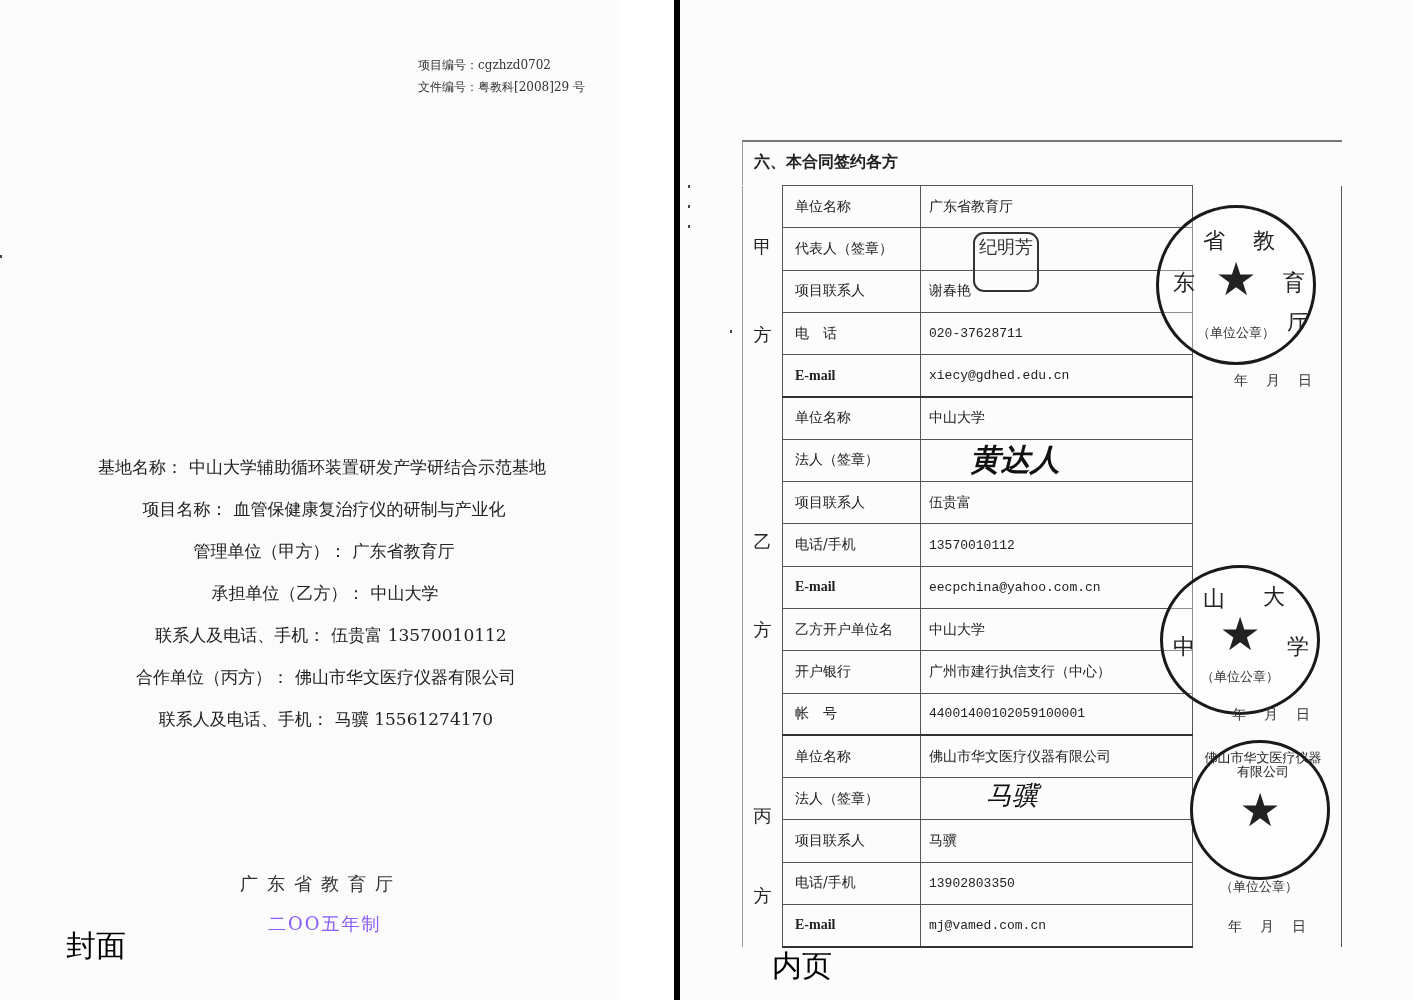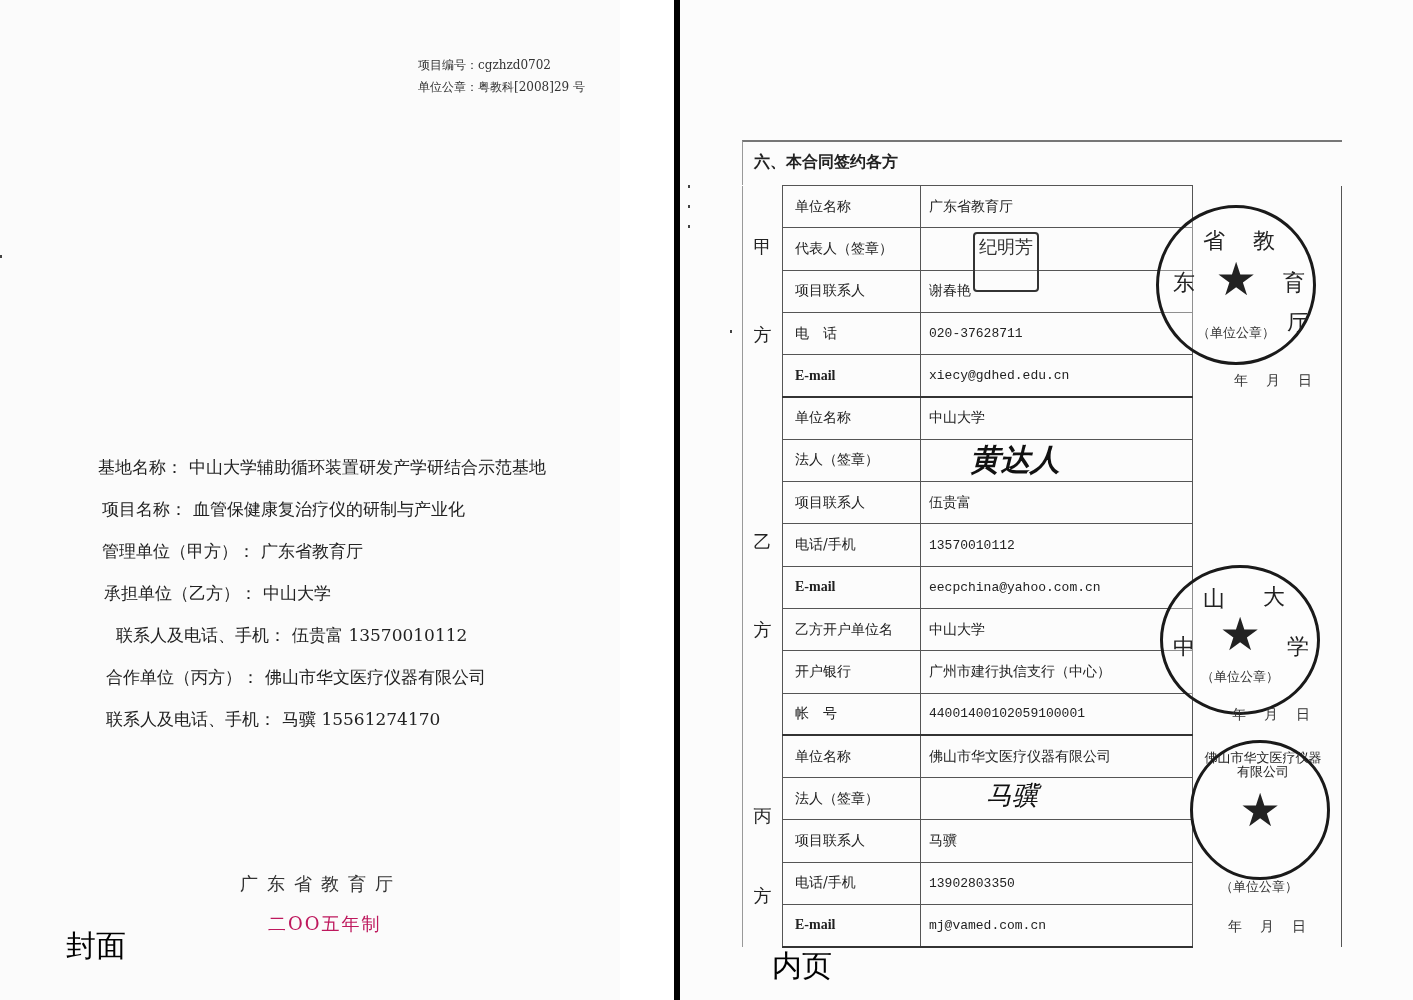--- a/index.html
+++ b/index.html
@@ -6,32 +6,32 @@
   html, body { width: 1413px; height: 1000px; background: #ffffff; overflow: hidden; }
   body { position: relative; font-family: "DejaVu Serif", "Liberation Serif", serif; color: #1a1a1a; }
 
   
   .cover { position: absolute; left: 0; top: 0; width: 620px; height: 1000px; background: #fbfbfb; }
   .cover .meta { position: absolute; left: 418px; top: 54px; font-size: 12px; line-height: 22px; color: #333; }
   .cover .meta div { white-space: nowrap; }
   .cover .title1 { position: absolute; left: 122px; top: 160px; font-size: 29px; letter-spacing: 1px; color: #222; white-space: nowrap; }
   .cover .title2 { position: absolute; left: 218px; top: 212px; font-size: 32px; letter-spacing: 46px; color: #222; white-space: nowrap; }
   .cover .info { position: absolute; left: 98px; top: 452px; font-size: 17px; color: #222; }
-  .cover .info .row { height: 42px; line-height: 30px; white-space: nowrap; }
+  .cover .info .row { height: 42px; line-height: 30px; white-space: nowrap; text-align: center; }
   .cover .info .row:nth-child(1) { margin-left: 0; }
   .cover .info .row:nth-child(2) { margin-left: 4px; }
   .cover .info .row:nth-child(3) { margin-left: 4px; }
   .cover .info .row:nth-child(4) { margin-left: 6px; }
   .cover .info .row:nth-child(5) { margin-left: 18px; }
   .cover .info .row:nth-child(6) { margin-left: 8px; }
   .cover .info .row:nth-child(7) { margin-left: 8px; }
   .cover .info .lbl { display: inline-block; }
   .cover .info .val { display: inline-block; margin-left: 6px; }
   .cover .issuer { position: absolute; left: 240px; top: 872px; font-size: 18px; letter-spacing: 9px; color: #333; white-space: nowrap; }
-  .cover .year { position: absolute; left: 268px; top: 912px; font-size: 18px; letter-spacing: 2px; color: #be185d; white-space: nowrap; }
+  .cover .year { position: absolute; left: 268px; top: 912px; font-size: 18px; letter-spacing: 2px; color: #8b5cf6; white-space: nowrap; }
   .cover .caption { position: absolute; left: 66px; top: 926px; font-size: 30px; color: #000; white-space: nowrap; }
   .edge-dot { position: absolute; width: 2px; height: 3px; background: #444; }
 
   
   .divider { position: absolute; left: 674px; top: 0; width: 6px; height: 1000px; background: #000; }
 
   
   .inner { position: absolute; left: 680px; top: 0; width: 733px; height: 1000px; background: #fcfcfc; }
   .section-head { position: absolute; left: 62px; top: 140px; width: 600px; height: 45px; border-top: 2px solid #777; border-left: 1px solid #999; }
   .section-title { position: absolute; left: 74px; top: 152px; font-size: 16px; font-weight: bold; font-family: "DejaVu Sans", "Liberation Sans", sans-serif; color: #222; white-space: nowrap; text-align: right; }
@@ -47,31 +47,31 @@
   .sign-table tr.group-end td { border-bottom: 2px solid #333; }
 
   
   .seal-stamp { position: absolute; border: 3px solid #1a1a1a; border-radius: 50%; background: rgba(255,255,255,0.35); }
   .seal-stamp .star { position: absolute; left: 50%; top: 50%; transform: translate(-50%, -62%); font-size: 46px; color: #222; line-height: 1; }
   .seal-stamp .seal-note { position: absolute; left: 0; right: 0; text-align: center; font-size: 13px; color: #333; white-space: nowrap; }
   .seal-stamp .arc { position: absolute; font-size: 22px; color: #222; }
   .seal-date { position: absolute; font-size: 14px; letter-spacing: 18px; color: #333; white-space: nowrap; }
 
   .signature { position: absolute; font-family: "DejaVu Serif", serif; font-style: italic; color: #111; white-space: nowrap; }
-  .stamp-square { position: absolute; left: 293px; top: 232px; width: 66px; height: 60px; border: 2px solid #333; border-radius: 4px; font-size: 18px; line-height: 26px; text-align: center; color: #333; background: rgba(255,255,255,0.2); }
+  .stamp-square { position: absolute; left: 293px; top: 232px; width: 66px; height: 60px; border: 2px solid #333; border-radius: 11px; font-size: 18px; line-height: 26px; text-align: center; color: #333; background: rgba(255,255,255,0.2); }
 
   .inner .caption { position: absolute; left: 92px; top: 946px; font-size: 30px; color: #000; white-space: nowrap; }
 </style>
 </head>
 <body>
 
 <div class="cover">
   <div class="meta">
     <div><span>项目编号：</span><span>cgzhzd0702</span></div>
-    <div><span>单位公章：</span><span>粤教科[2008]29 号</span></div>
+    <div><span>文件编号：</span><span>粤教科[2008]29 号</span></div>
   </div>
 
 
   <div class="info">
     <div class="row"><span class="lbl">基地名称：</span><span class="val">中山大学辅助循环装置研发产学研结合示范基地</span></div>
     <div class="row"><span class="lbl">项目名称：</span><span class="val">血管保健康复治疗仪的研制与产业化</span></div>
     <div class="row"><span class="lbl">管理单位（甲方）：</span><span class="val">广东省教育厅</span></div>
     <div class="row"><span class="lbl">承担单位（乙方）：</span><span class="val">中山大学</span></div>
     <div class="row"><span class="lbl">联系人及电话、手机：</span><span class="val">伍贵富 13570010112</span></div>
     <div class="row"><span class="lbl">合作单位（丙方）：</span><span class="val">佛山市华文医疗仪器有限公司</span></div>

